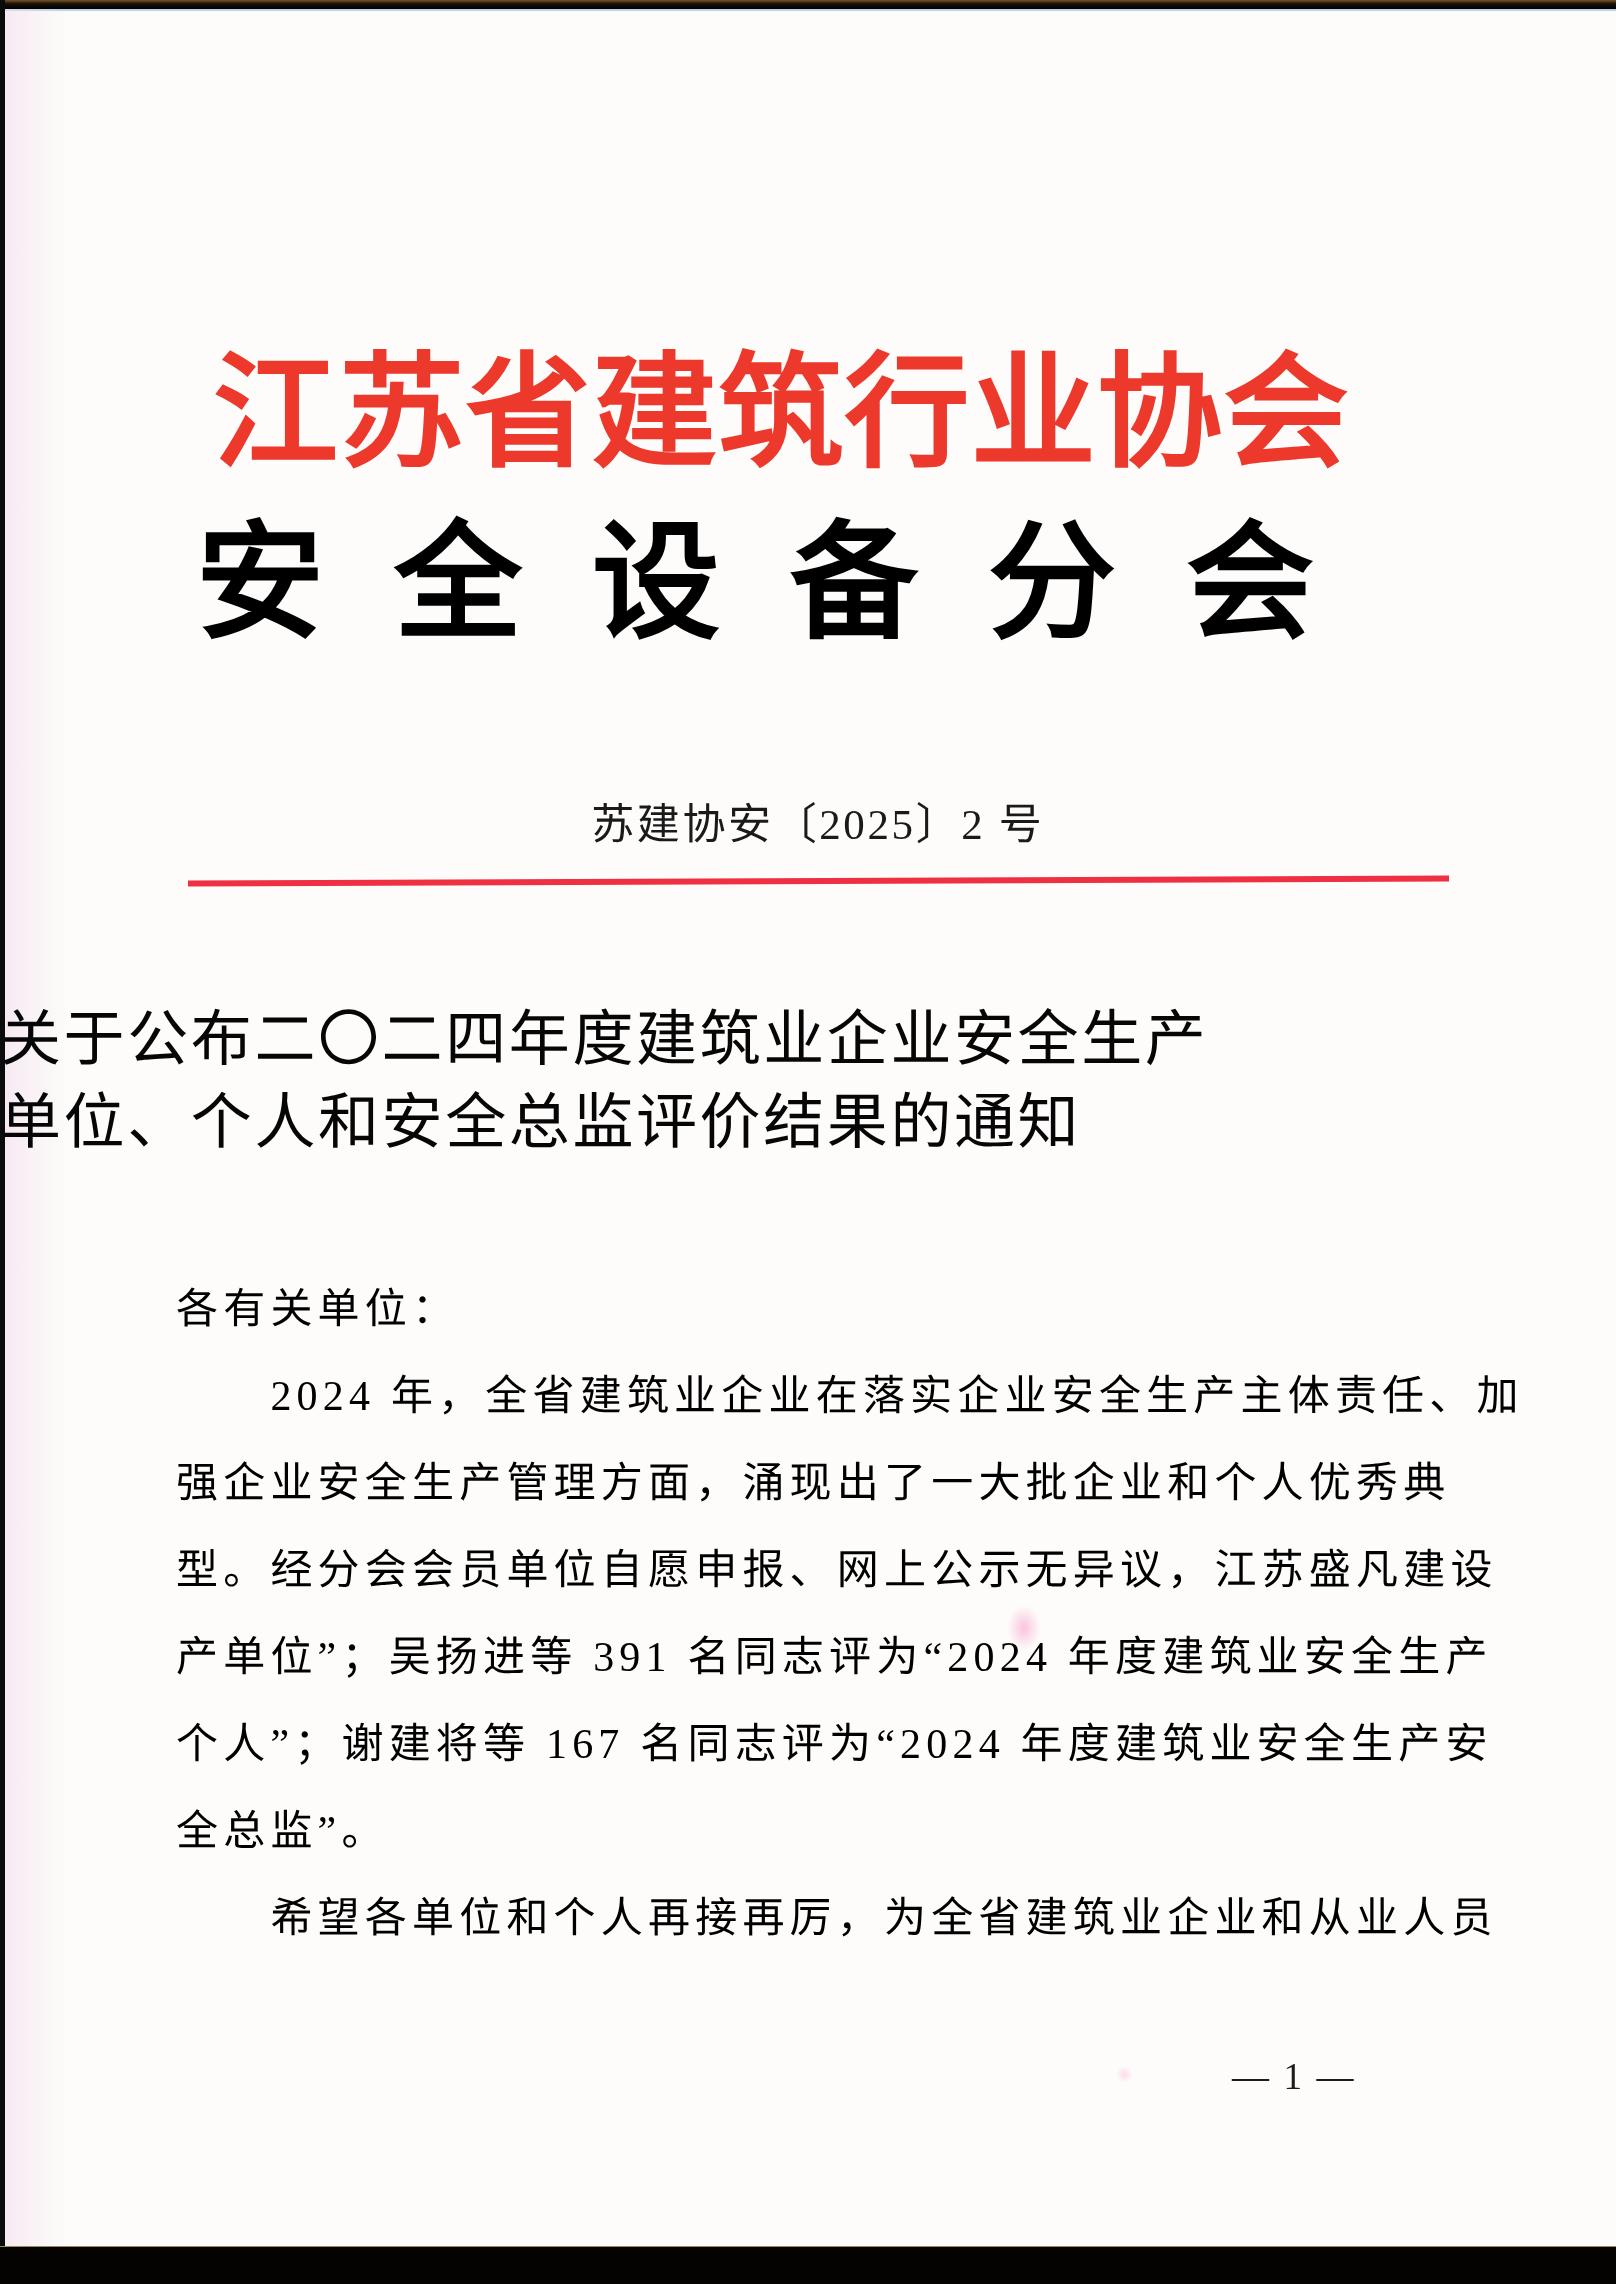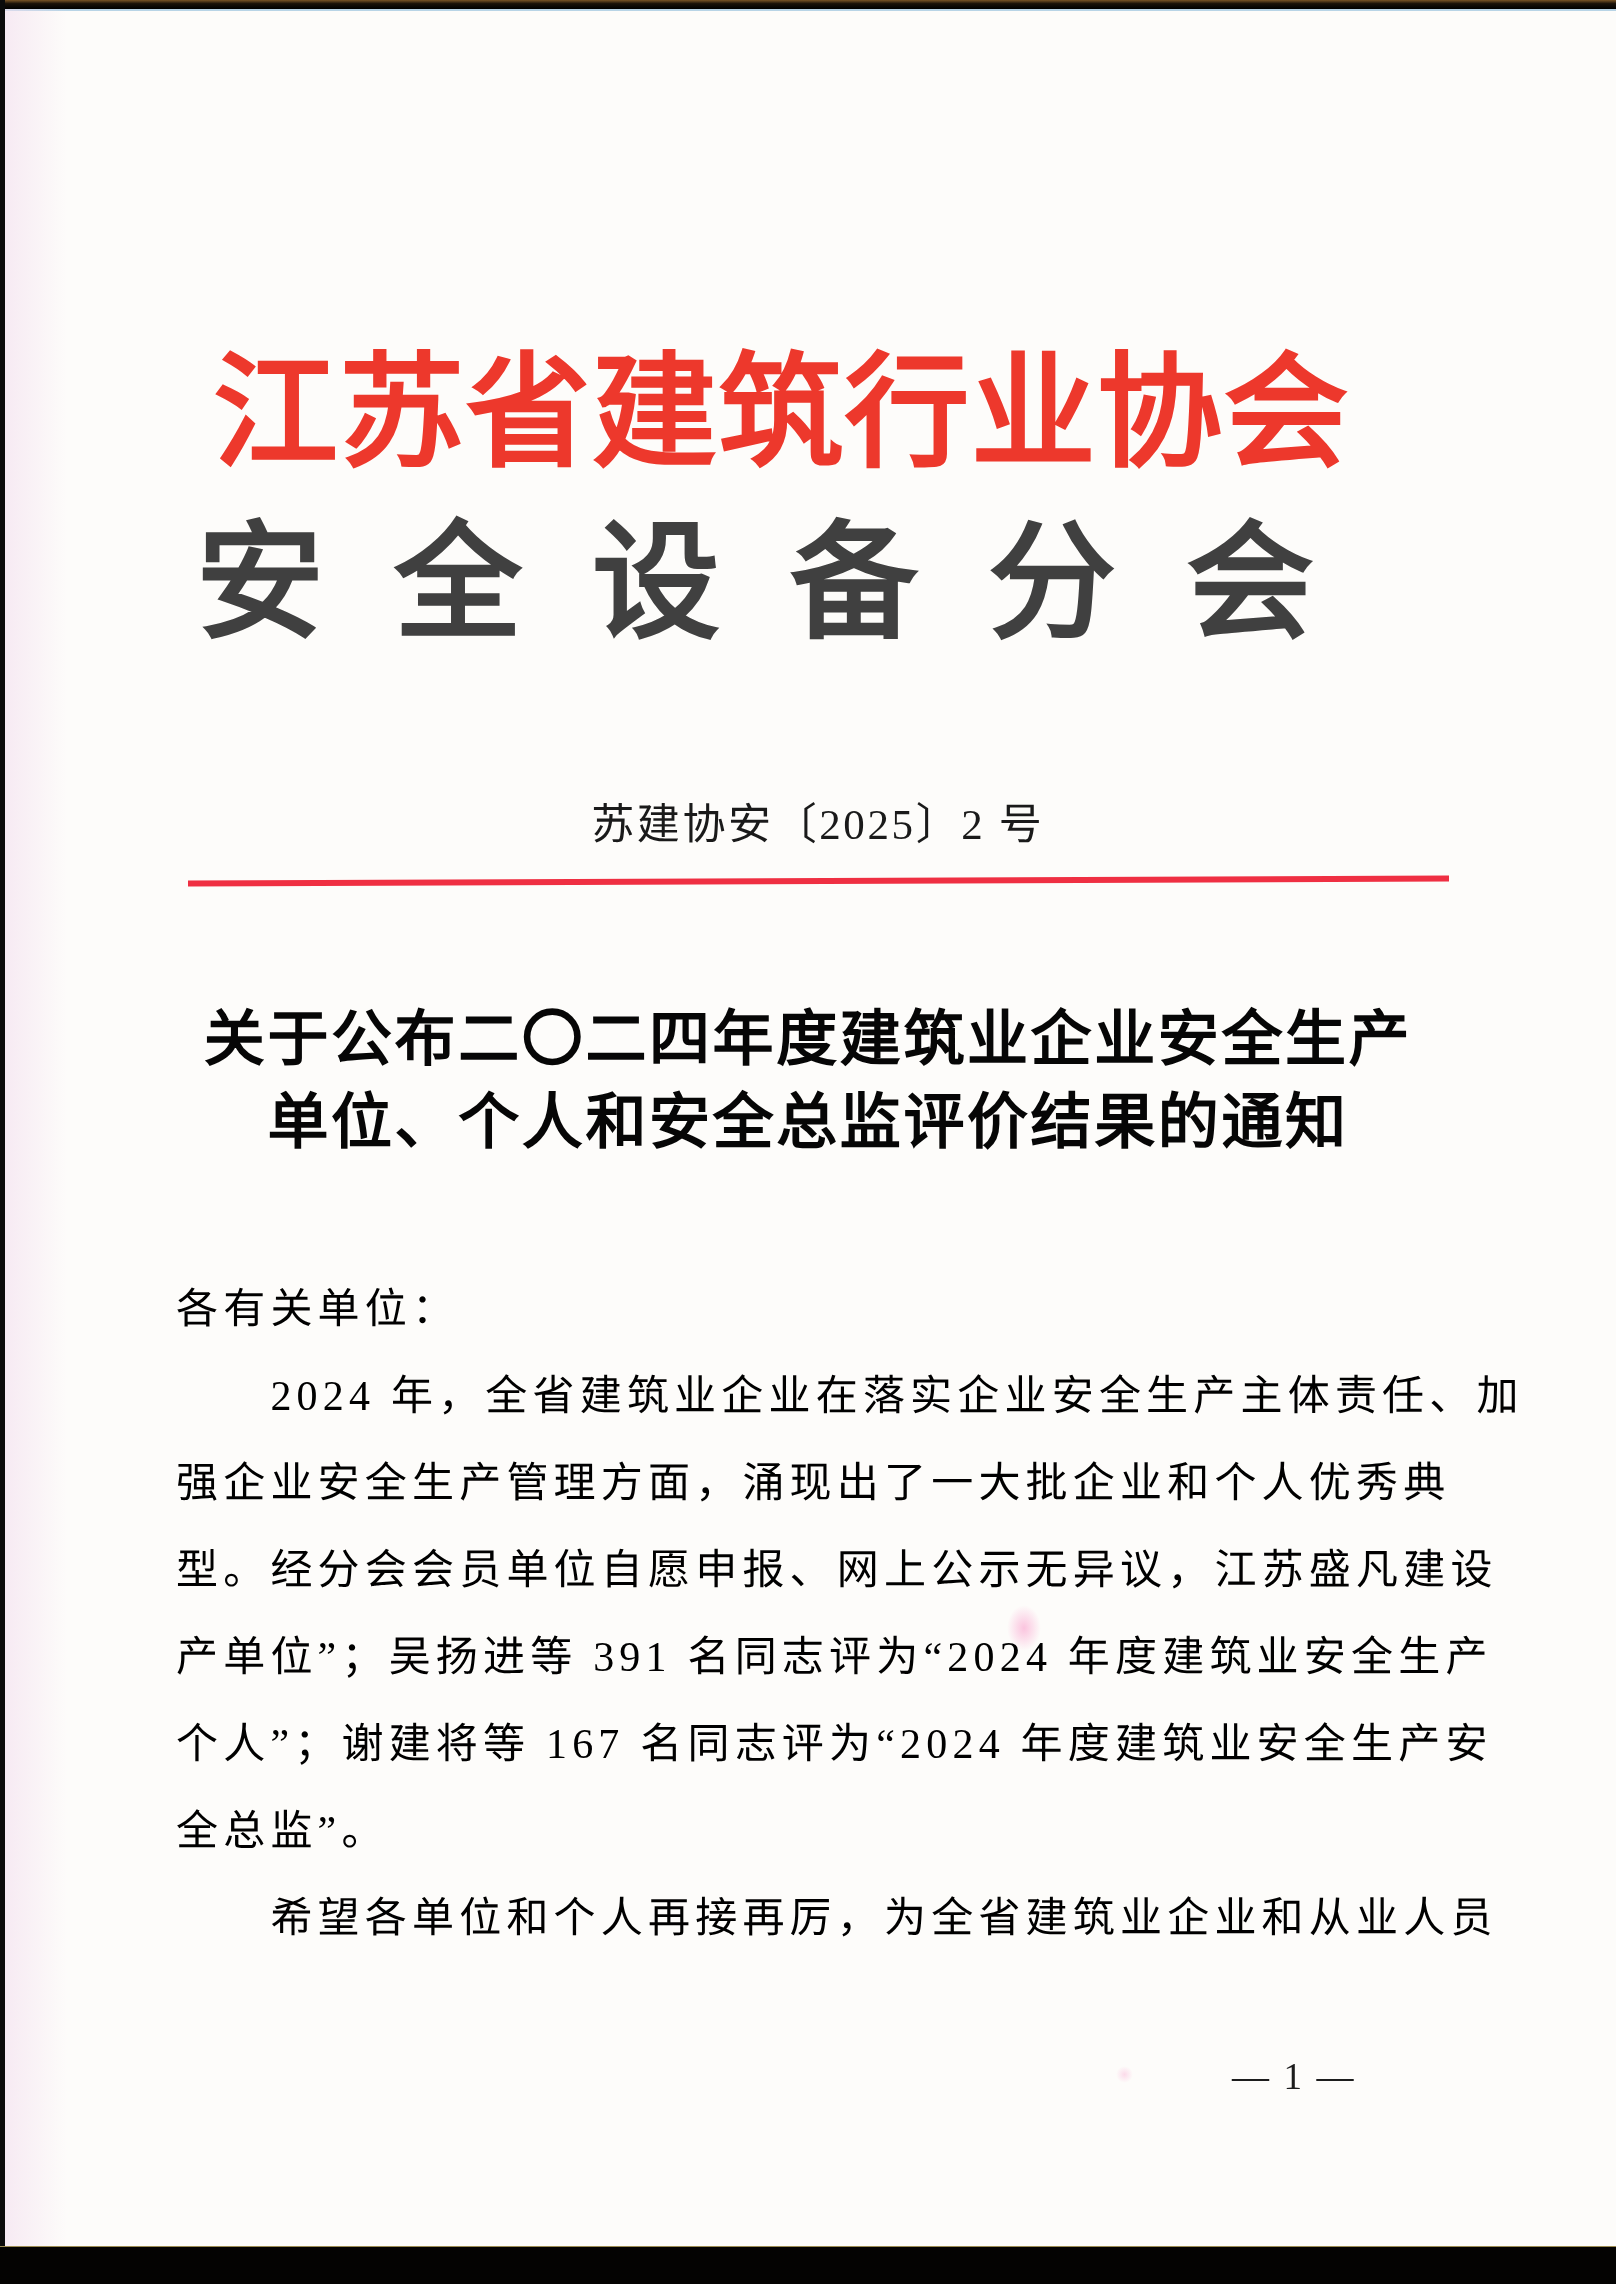--- a/index.html
+++ b/index.html
@@ -51,40 +51,39 @@
 
   
   .org-line1 {
     position: absolute; left: 213px; top: 352px;
     font-size: 125px; line-height: 1; font-weight: 700;
     letter-spacing: 1.3px; color: #ed382c; white-space: nowrap;
   }
   .org-line2 {
     position: absolute; left: 196px; top: 520px;
     font-size: 128px; line-height: 1; font-weight: 700;
-    letter-spacing: 70px; color: #404040; white-space: nowrap;
+    letter-spacing: 70px; color: #000000; white-space: nowrap;
   }
   .doc-number {
     position: absolute; left: 0; right: 0; top: 801px;
     text-align: center; transform: translateX(9.8px);
     font-size: 43px; line-height: 1.1; letter-spacing: 2.6px;
     color: #1a1a1a; white-space: nowrap;
   }
   .red-rule {
     position: absolute; left: 188px; top: 878px;
     width: 1261px; height: 5.9px;
     background: #ef2f42;
     transform: rotate(-0.22deg);
   }
 
   
   .title-line {
     position: absolute; left: 0; right: 0;
-    text-align: center;
-    font-size: 61px; line-height: 1; font-weight: 700;
+    font-size: 61px; line-height: 1; font-weight: 400;
     letter-spacing: 2.6px; color: #060606; white-space: nowrap;
   }
   .title-line.l1 { top: 1009px; }
   .title-line.l2 { top: 1092px; }
 
   
   .body-block {
     position: absolute; left: 176px; top: 1266px; width: 1281px;
     font-size: 42px; line-height: 87px; letter-spacing: 5.2px;
     color: #000000;

